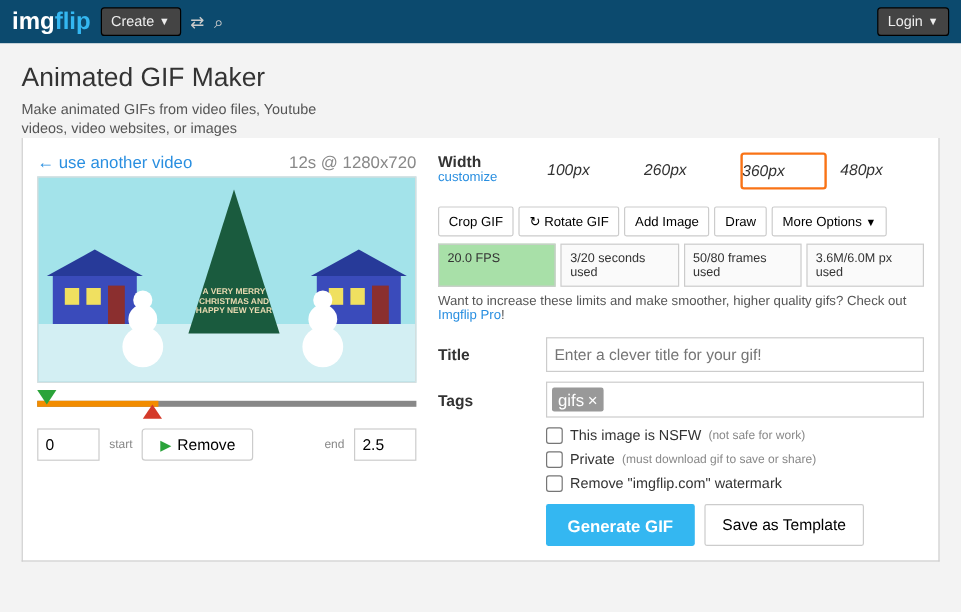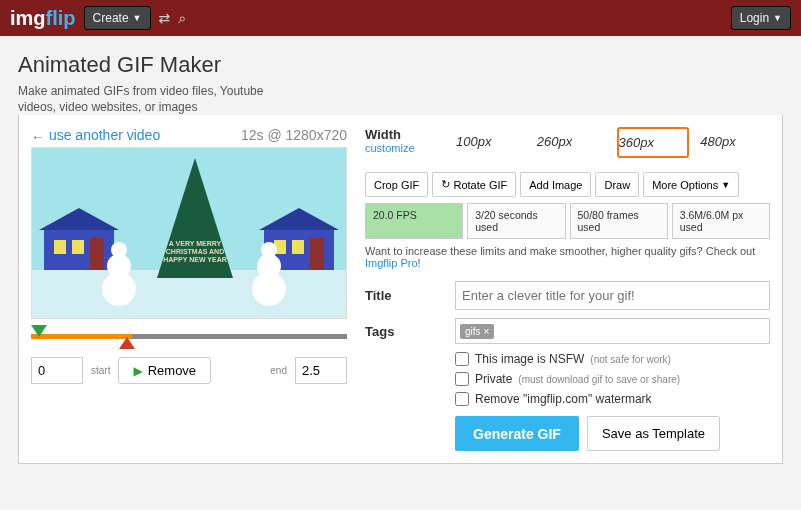--- a/index.html
+++ b/index.html
@@ -1,17 +1,17 @@
 <!DOCTYPE html>
 <html><head>
 <meta charset="utf-8">
 <style>
 * { box-sizing: border-box; margin: 0; padding: 0; }
 body { font-family: Arial, Helvetica, sans-serif; font-size: 13px; color: #333; background: #f3f3f3; width: 801px; }
-.topnav { background: #7f1d1d; height: 36px; display: flex; align-items: center; padding: 0 10px; justify-content: space-between; }
+.topnav { background: #0c4a6e; height: 36px; display: flex; align-items: center; padding: 0 10px; justify-content: space-between; }
 .topnav-left { display: flex; align-items: center; gap: 8px; }
 .brand { font-size: 20px; font-weight: bold; display: flex; }
 .b1 { color: #fff; } .b2 { color: #34b7f1; }
 .nbtn { background: #444; color: #eee; border: 1px solid #000; border-radius: 3px; padding: 4px 8px; font-size: 12px; cursor: pointer; display: flex; align-items: center; gap: 4px; }
 .nicon { color: #ccc; font-size: 14px; cursor: pointer; }
 .page { padding: 16px 18px; }
 h1 { font-size: 22px; font-weight: normal; margin-bottom: 6px; }
 .subtitle { font-size: 12px; color: #555; max-width: 280px; line-height: 1.3; }
 .tabs { margin-top: 22px; display: flex; border-bottom: 1px solid #ccc; }
 .tab { padding: 7px 14px; font-size: 12px; border: 1px solid #ccc; border-bottom: none; background: #eee; cursor: pointer; margin-right: 2px; border-radius: 3px 3px 0 0; }
@@ -54,21 +54,21 @@
 .wopt { flex: 1; text-align: left; padding: 6px 0; font-size: 13px; cursor: pointer; border: 1px solid transparent; border-radius: 3px; font-style: italic; }
 .wopt.sel { border: 2px solid #f97316; }
 .toolrow { display: flex; gap: 4px; margin-bottom: 6px; flex-wrap: wrap; }
 .tbtn { border: 1px solid #ccc; background: #fff; padding: 5px 8px; font-size: 11px; cursor: pointer; border-radius: 2px; display: flex; align-items: center; gap: 3px; }
 .stats { display: flex; gap: 4px; margin-bottom: 6px; }
 .stat { border: 1px solid #ccc; padding: 5px 7px; font-size: 10.5px; flex: 1; background: #fafafa; }
 .stat.ok { background: #a8e0a8; }
 .hint { font-size: 11px; color: #555; margin-bottom: 12px; }
 .tin { flex: 1; padding: 6px; border: 1px solid #ccc; font-size: 13px; }
 .tagbox { flex: 1; border: 1px solid #ccc; padding: 4px; }
-.tag { display: inline-flex; background: #999; color: #fff; font-size: 10px; padding: 2px 5px; border-radius: 2px; align-items: flex-start; gap: 3px; }
+.tag { display: inline-flex; background: #999; color: #fff; font-size: 14px; padding: 2px 5px; border-radius: 2px; align-items: flex-start; gap: 3px; }
 .cbrow { display: flex; align-items: center; gap: 6px; font-size: 12px; margin-bottom: 6px; margin-left: 90px; }
 .cbrow .paren { font-size: 10px; color: #888; }
 .genrow { display: flex; gap: 8px; margin-top: 10px; margin-left: 90px; }
 .genbtn { background: #34b7f1; color: #fff; border: none; padding: 9px 18px; font-size: 14px; font-weight: bold; cursor: pointer; border-radius: 2px; }
 .savebtn { background: #fff; border: 1px solid #ccc; padding: 9px 14px; font-size: 13px; cursor: pointer; border-radius: 2px; }
 .caret { font-size: 9px; }
 .cb { width: 14px; height: 14px; }
 </style>
 </head>
 <body>

